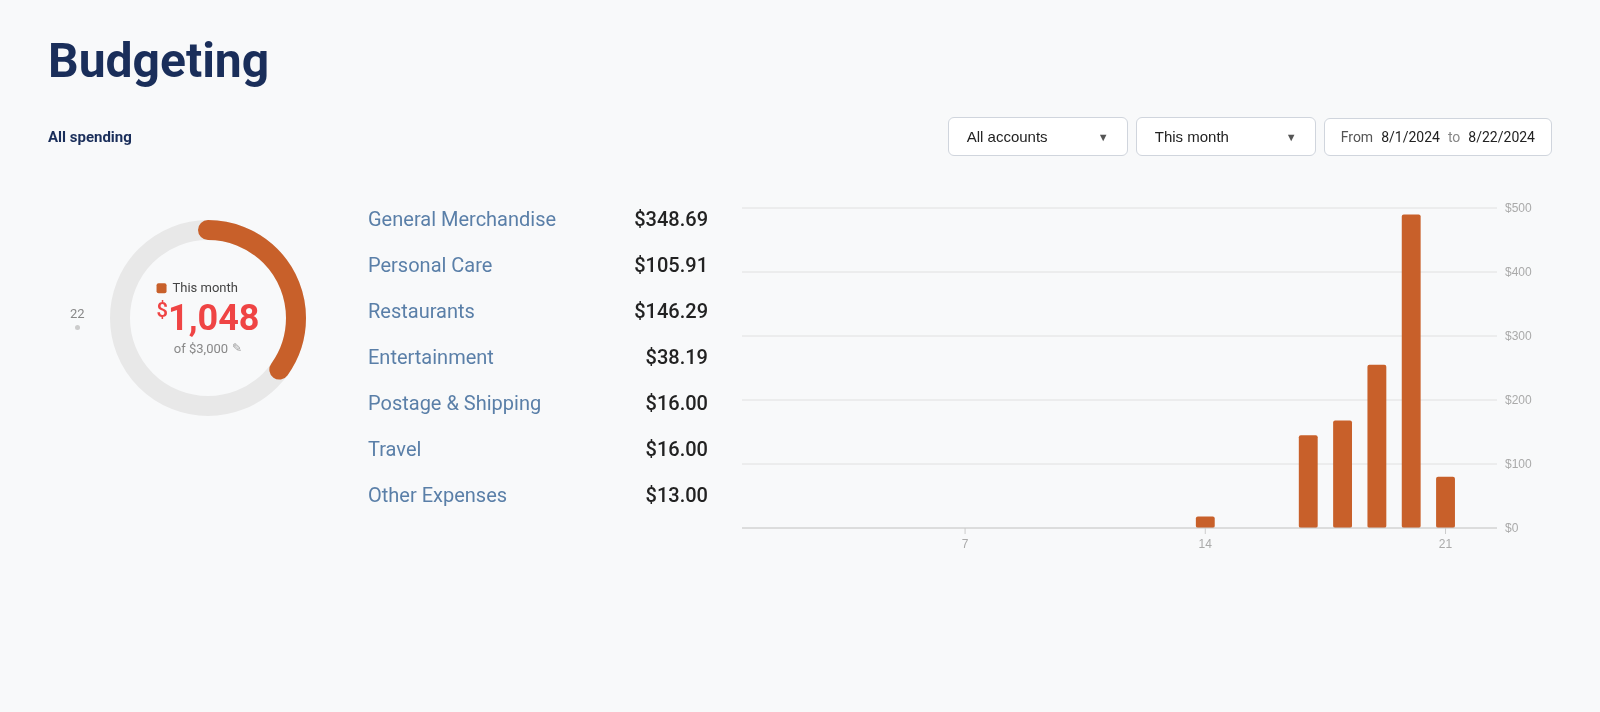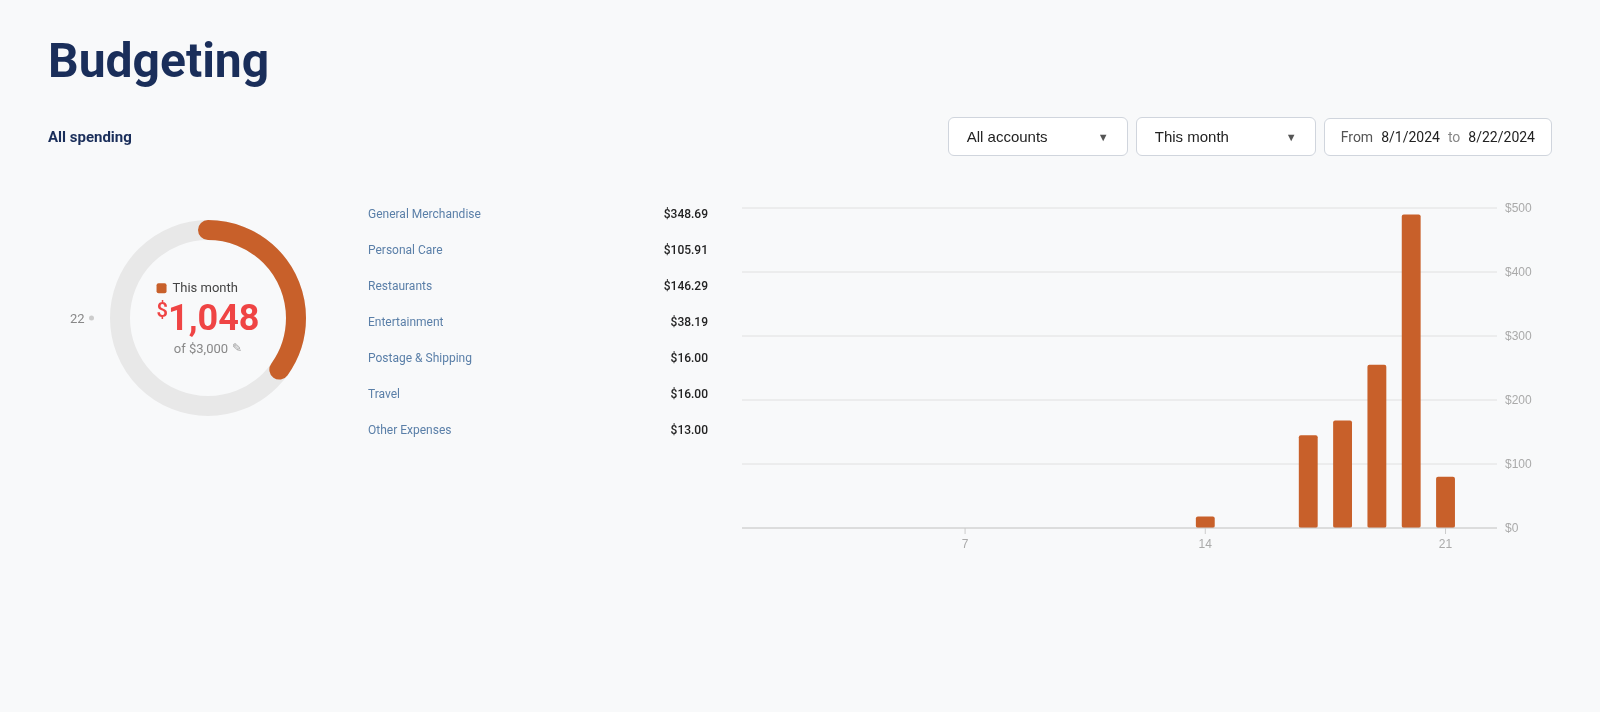--- a/index.html
+++ b/index.html
@@ -145,39 +145,40 @@
     .tick-22 {
       position: absolute;
       left: -28px;
       top: 50%;
       transform: translateY(-50%);
       display: flex;
       align-items: center;
       gap: 4px;
       font-size: 13px;
       color: #888;
+      flex-direction: column;
     }
     .tick-dot {
       width: 5px;
       height: 5px;
       background: #ccc;
       border-radius: 50%;
     }
     
     .spending-list {
       width: 340px;
       flex-shrink: 0;
       padding-top: 8px;
     }
     .spending-row {
       display: flex;
       justify-content: space-between;
       align-items: center;
       padding: 11px 0;
-      font-size: 12px;
+      font-size: 20px;
     }
     .spending-row .cat-name {
       color: #5a7fa8;
     }
     .spending-row .cat-amount {
       color: #222;
       font-weight: 500;
     }
     
     .bar-chart-section {

